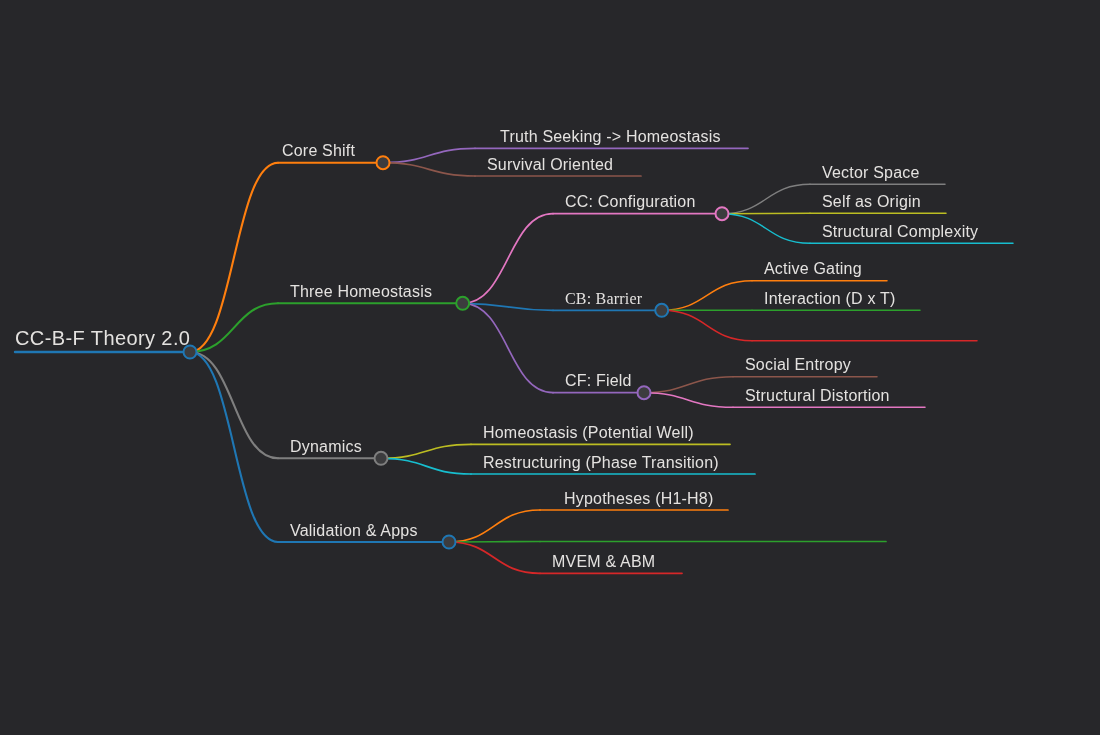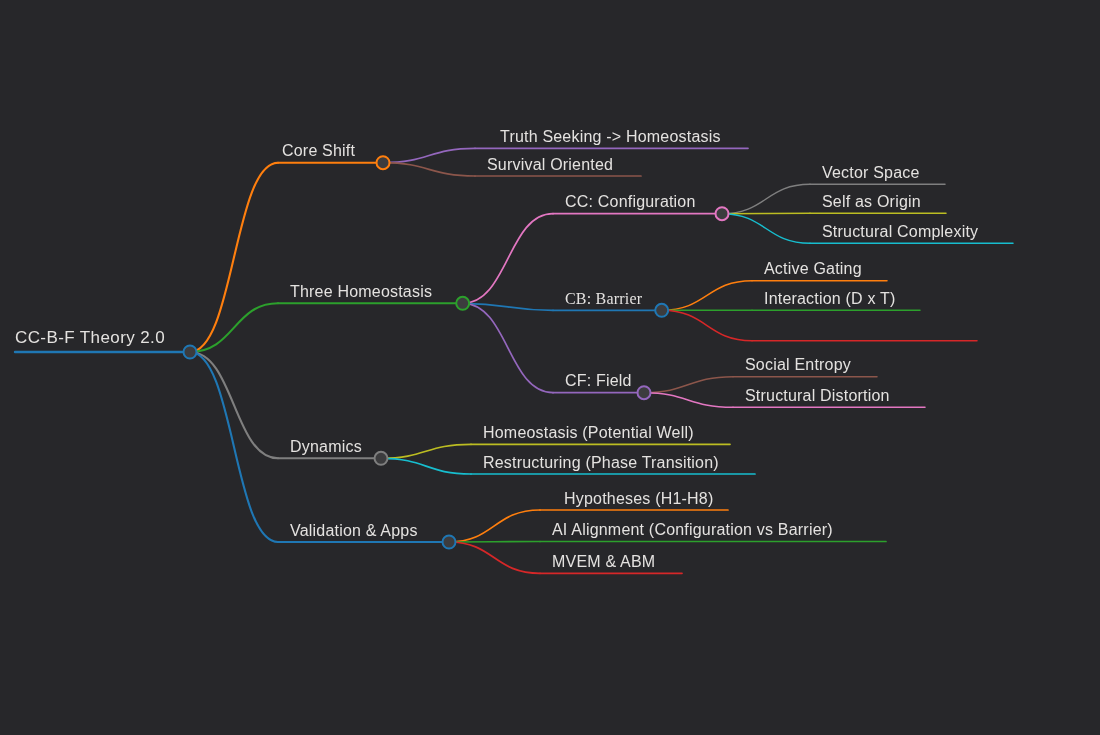--- a/index.html
+++ b/index.html
@@ -14,21 +14,21 @@
   svg.canvas path, svg.canvas line { fill: none; stroke-linecap: round; }
   .lw-r  { stroke-width: 2.4; }
   .lw-1  { stroke-width: 2.1; }
   .lw-2  { stroke-width: 1.7; }
   .lw-3  { stroke-width: 1.5; }
   .node-circle { fill: #3c3c3e; stroke-width: 2; cursor: pointer; }
   .label {
     position: absolute; white-space: nowrap;
     font-size: 16px; line-height: 20px; letter-spacing: 0.2px;
   }
-  .root-label { font-size: 17px; line-height: 26px; letter-spacing: 0.4px; }
+  .root-label { font-size: 20px; line-height: 26px; letter-spacing: 0.4px; }
 </style>
 </head>
 <body style="background: rgb(39, 39, 42);">
 
 <div id="mindmap-view" style="color: rgb(228, 226, 224);">
 
   <svg class="canvas" width="1100" height="735" viewBox="0 0 1100 735">
 
     <path class="lw-1" d="M190,352 C234,352 234,162.7 278,162.7" stroke="#ff7f0e"></path>
     <path class="lw-1" d="M190,352 C234,352 234,303.3 278,303.3" stroke="#2ca02c"></path>
@@ -111,16 +111,15 @@
   <div class="label" style="left:565px; top:371px;">CF: Field</div>
   <div class="label" style="left:745px; top:355px;">Social Entropy</div>
   <div class="label" style="left:745px; top:386px;">Structural Distortion</div>
 
   <div class="label" style="left:290px; top:437px;">Dynamics</div>
   <div class="label" style="left:483px; top:453px;">Restructuring (Phase Transition)</div>
   <div class="label" style="left:483px; top:423px;">Homeostasis (Potential Well)</div>
 
   <div class="label" style="left:290px; top:521px;">Validation &amp; Apps</div>
   <div class="label" style="left:552px; top:489px;margin-left:12px;">Hypotheses (H1-H8)</div>
-  <div class="label" style="left:552px; top:520px;">AI Alignment (Configuration vs Barrier)</div>
   <div class="label" style="left:552px; top:552px;">MVEM &amp; ABM</div>
 
 </div>
 
 </body></html>

